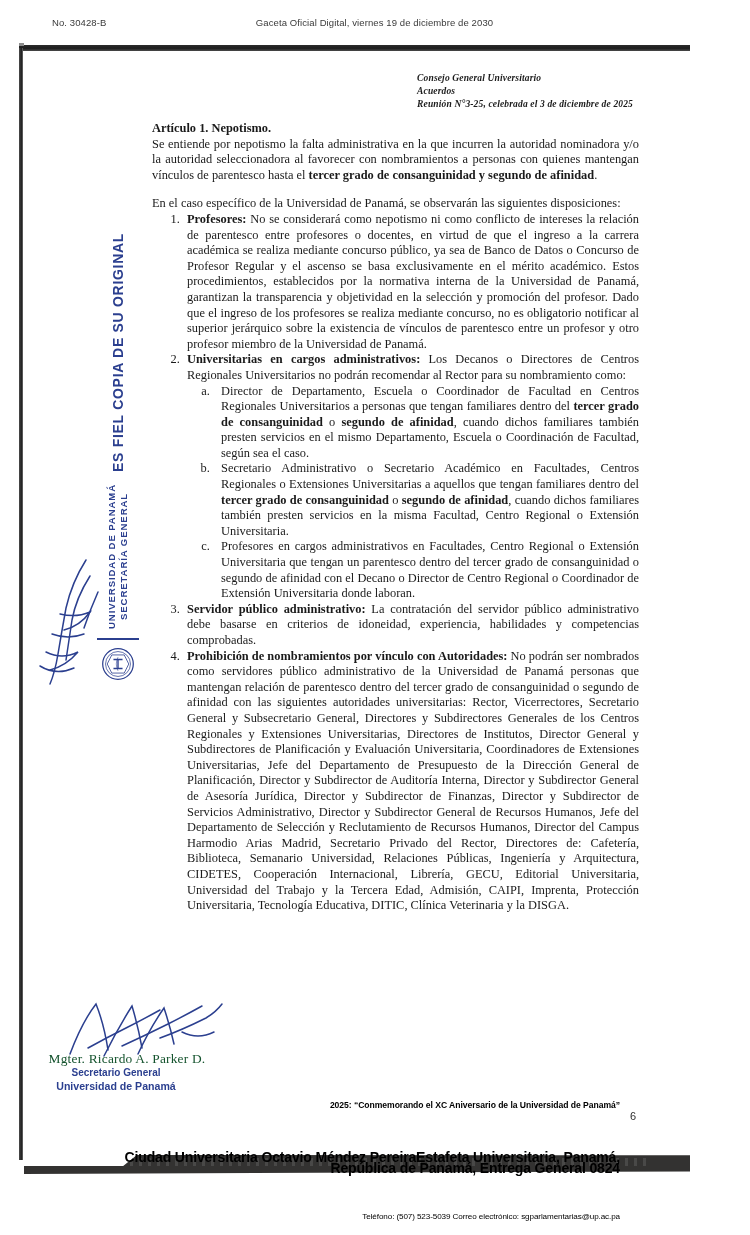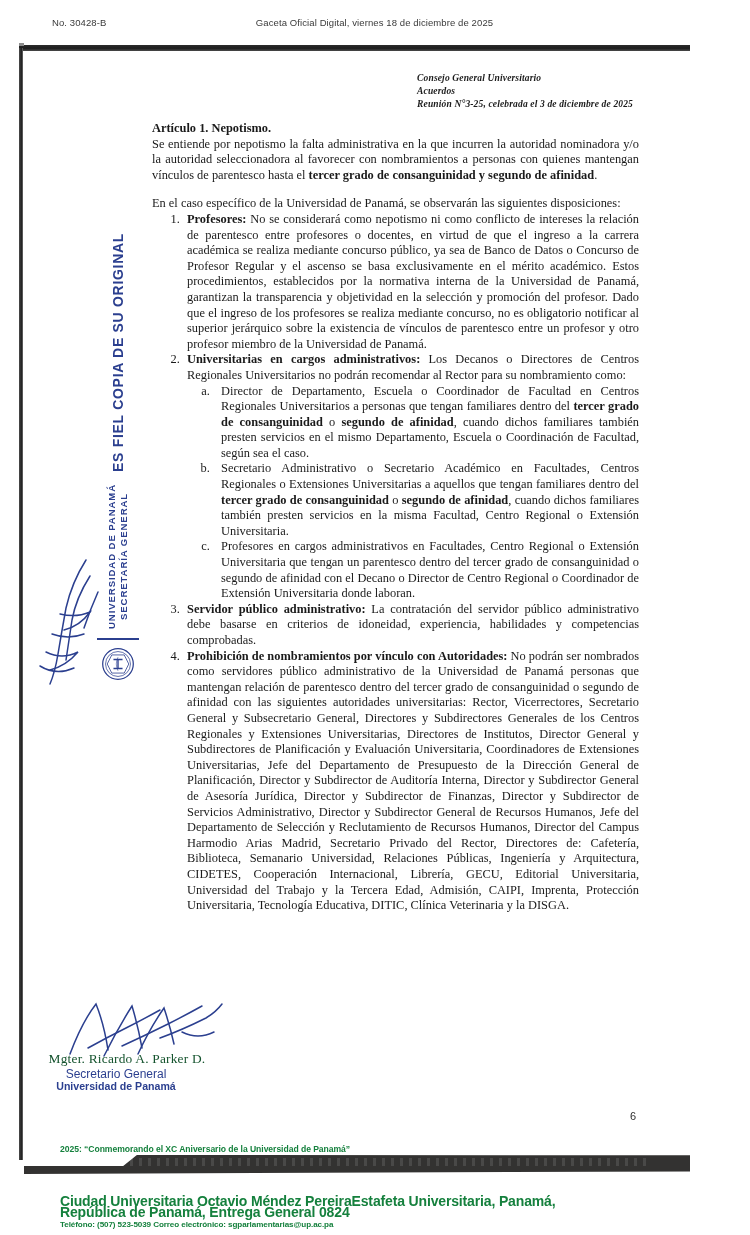--- a/index.html
+++ b/index.html
@@ -221,66 +221,66 @@
     font-size: 13.4px;
     letter-spacing: 0.2px;
     color: #14532d;
   }
   .sig-role {
     position: absolute;
     left: 0;
     top: 66px;
     width: 188px;
     font-family: "Liberation Sans", sans-serif;
-    font-size: 12px;
-    font-weight: normal;
+    font-size: 10px;
+    font-weight: bold;
     color: #2b3f8f;
   }
   .sig-org {
     position: absolute;
     left: 0;
     top: 79px;
     width: 188px;
     font-family: "Liberation Sans", sans-serif;
     font-size: 10.6px;
     font-weight: bold;
     color: #2b3f8f;
   }
 
   
   .footer {
     position: absolute;
     left: 60px;
-    top: 1144px;
+    top: 1100px;
     width: 560px;
-    text-align: left;
-    font-family: "Liberation Sans", sans-serif;
-    color: #15803d;
+    text-align: right;
+    font-family: "Liberation Sans", sans-serif;
+    color: #000000;
     line-height: 11.6px;
   }
   .footer .f1 { font-size: 8.6px; font-weight: bold; letter-spacing: -0.05px; }
   .footer .f2 { font-size: 14px; font-weight: bold; letter-spacing: -0.15px; margin-top: 40px; }
-  .footer .f3 { font-size: 8.1px; font-weight: bold; letter-spacing: -0.1px; }
+  .footer .f3 { font-size: 8.1px; font-weight: normal; letter-spacing: -0.1px; margin-top: 36px; }
   .footer-page {
     position: absolute;
     left: 630px;
     top: 1110px;
     font-family: "Liberation Sans", sans-serif;
     font-size: 11px;
     color: #2f2f2f;
   }
 </style>
 </head>
 <body>
 
 <div class="page">
 
   <div class="gaceta-head">
     <span class="gh-left">No. 30428-B</span>
-    <span class="gh-mid">Gaceta Oficial Digital, viernes 18 de diciembre de 2025</span>
+    <span class="gh-mid">Gaceta Oficial Digital, viernes 19 de diciembre de 2030</span>
     <span class="gh-right">6</span>
   </div>
 
   <div class="scan-edge-top"></div>
   <div class="scan-spine"></div>
   <div class="scan-edge-bottom"></div>
   <div class="scan-edge-bottom-tex"></div>
 
   <div class="cgu-header">
     <div>Consejo General Universitario</div>

